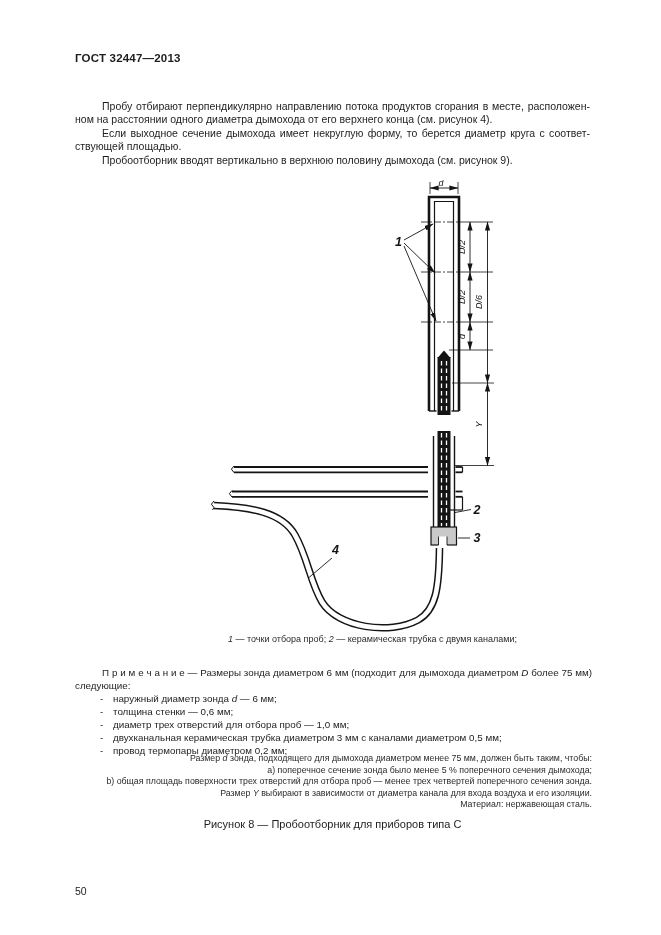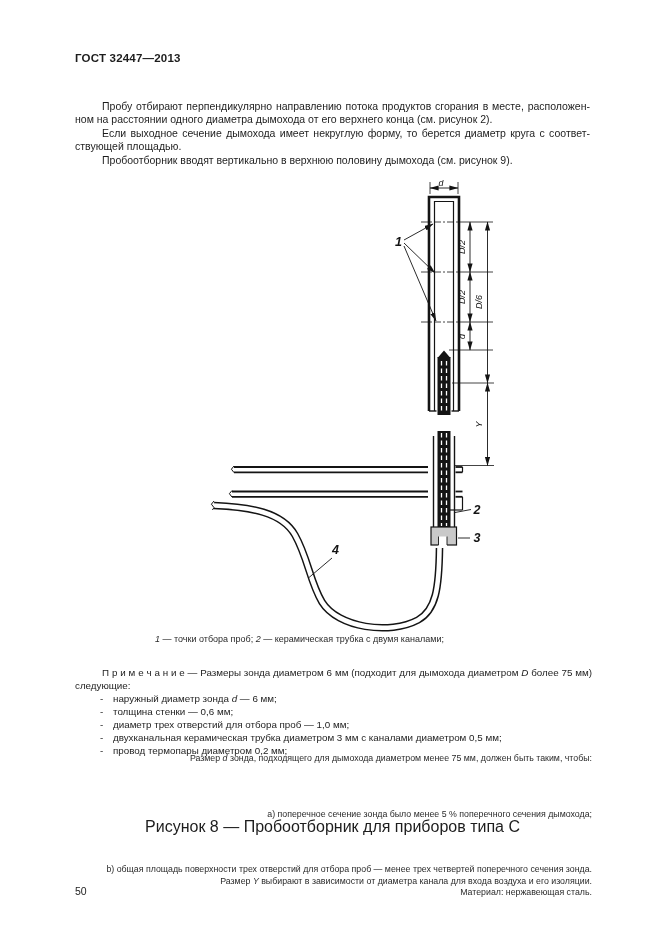--- a/index.html
+++ b/index.html
@@ -12,42 +12,42 @@
   .body-block{position:absolute;left:75px;top:100px;width:515px;font-size:10.5px;line-height:13.4px;}
   .bl{white-space:normal;}
   .jl{text-align:justify;text-align-last:justify;}
   .ind{text-indent:27px;}
   .fig-wrap{position:absolute;left:0;top:180px;width:661px;height:455px;}
   svg{display:block;}
   svg text{font-family:"Liberation Sans",sans-serif;fill:#141414;}
   .dimlab{font-size:9px;font-style:italic;}
   .callout{font-size:12.5px;font-style:italic;font-weight:bold;}
   .legend{position:absolute;left:75px;top:633px;width:515px;padding-left:80px;box-sizing:border-box;
-          font-size:9px;line-height:13px;color:#2a2a2a;}
+          font-size:9px;line-height:13px;text-align:center;color:#2a2a2a;}
   .it{font-style:italic;}
   .note-block{position:absolute;left:75px;top:666px;width:517px;font-size:9.8px;line-height:13px;}
   .note-items{margin-top:0;}
   .ni{display:flex;line-height:13px;}
   .ni .dash{width:13px;text-align:left;padding-left:25px;flex:0 0 auto;}
   .fine{position:absolute;left:75px;top:753px;width:517px;font-size:8.8px;line-height:11.6px;color:#2a2a2a;text-align:right;}
   .fine .f{padding-left:8px;}
-  .fine .fi{padding-left:24px;margin-top:44px;}
-  .caption{position:absolute;left:75px;top:818px;width:515px;text-align:center;font-size:16px;}
+  .fine .fi{padding-left:24px;}
+  .caption{position:absolute;left:75px;top:818px;width:515px;text-align:center;font-size:11px;}
   .pagenum{position:absolute;left:75px;top:841px;font-size:10.5px;margin-top:44px;}
 </style>
 </head>
 <body>
 
 <div class="page">
 
   <div class="hdr">ГОСТ 32447—2013</div>
 
   <div class="body-block">
     <div class="bl jl ind">Пробу отбирают перпендикулярно направлению потока продуктов сгорания в месте, расположен-</div>
-    <div class="bl">ном на расстоянии одного диаметра дымохода от его верхнего конца (см. рисунок 2).</div>
+    <div class="bl">ном на расстоянии одного диаметра дымохода от его верхнего конца (см. рисунок 4).</div>
     <div class="bl jl ind">Если выходное сечение дымохода имеет некруглую форму, то берется диаметр круга с соответ-</div>
     <div class="bl">ствующей площадью.</div>
     <div class="bl ind">Пробоотборник вводят вертикально в верхнюю половину дымохода (см. рисунок 9).</div>
   </div>
 
   <div class="fig-wrap">
     <svg width="661" height="455" viewBox="0 0 661 455">
       <defs>
         <marker id="arr" markerWidth="10" markerHeight="7" refX="8.6" refY="2.6" orient="auto-start-reverse" markerUnits="userSpaceOnUse">
           <path d="M0,0 L9,2.6 L0,5.2 z" fill="#141414"></path>

